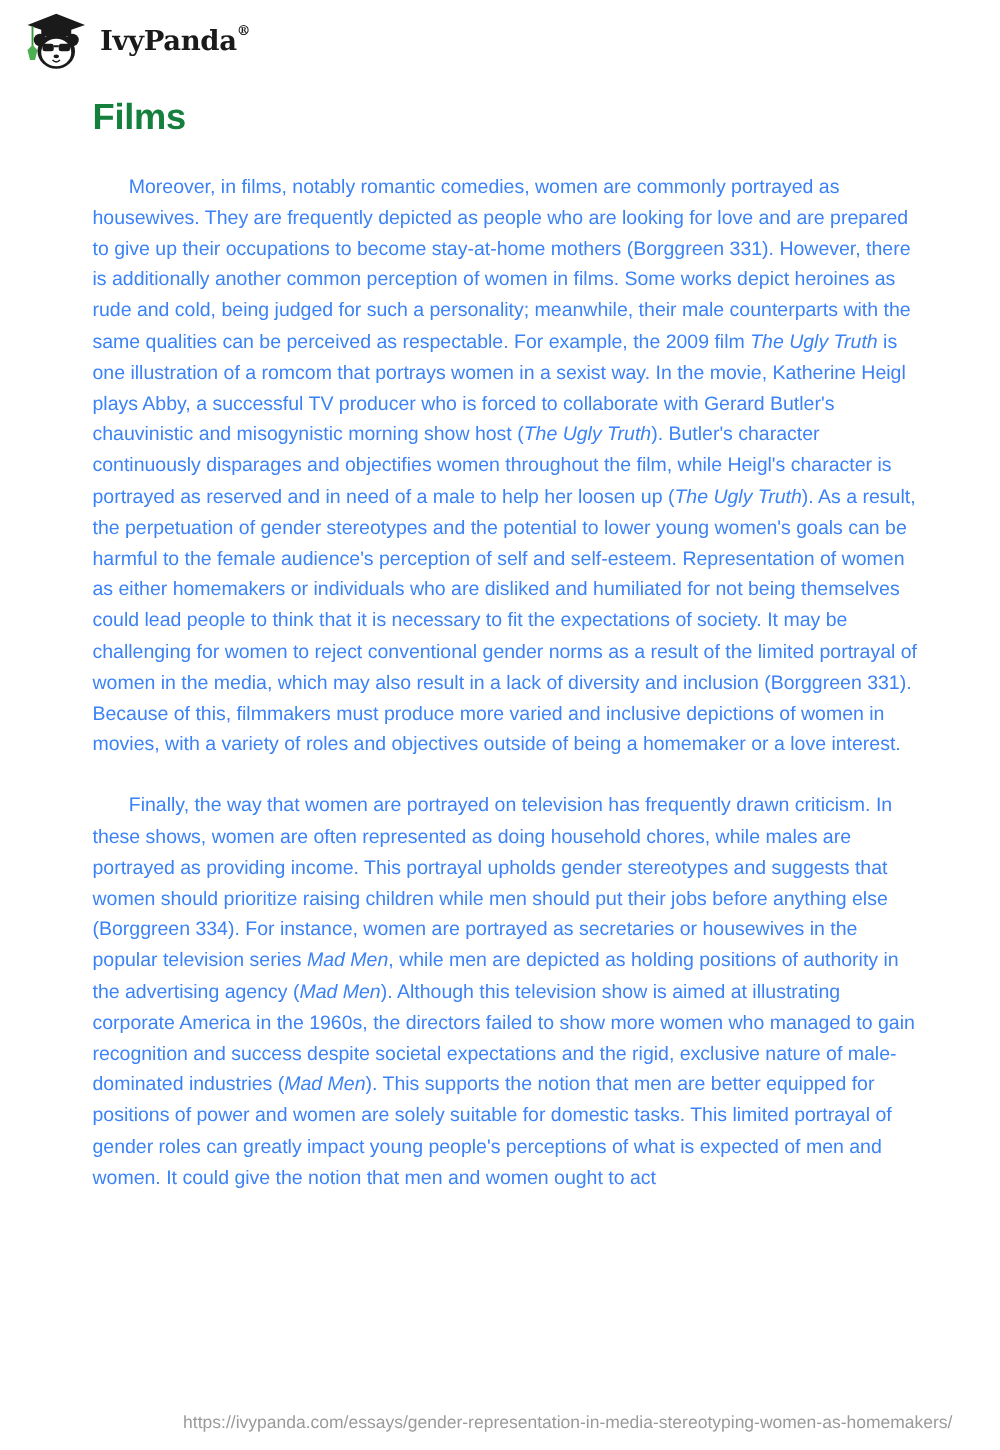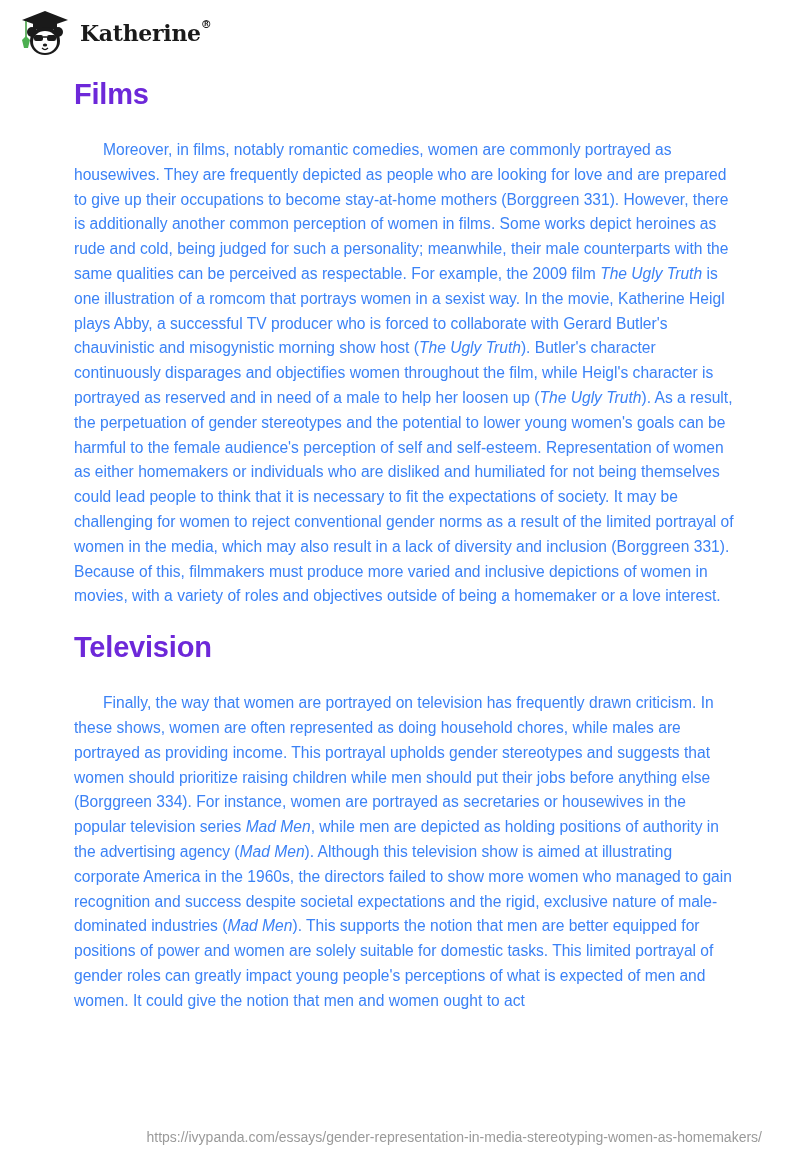--- a/index.html
+++ b/index.html
@@ -7,21 +7,21 @@
     body { position: relative; font-family: "Liberation Sans", sans-serif; color: #222222; }
 
     .header { position: absolute; top: 0; left: 0; width: 800px; height: 60px; }
     .logo { position: absolute; left: 14px; top: 8px; display: flex; align-items: center; }
     .logo-icon { width: 62px; height: 50px; }
     .logo-text { font-family: "DejaVu Serif", "Liberation Serif", serif; font-weight: bold; font-size: 22px; color: #1a1a1a; margin-left: 4px; letter-spacing: -0.3px; }
     .logo-text sup { font-size: 11px; vertical-align: top; position: relative; top: -2px; }
     .doc-title { position: absolute; right: 33px; top: 14px; font-size: 13px; color: #7a7a7a; }
 
     .content { position: absolute; left: 74px; top: 70px; width: 660px; }
-    h2 { font-size: 29px; font-weight: bold; color: #6d28d9; line-height: 40px; letter-spacing: -0.2px; }
+    h2 { font-size: 29px; font-weight: bold; color: #15803d; line-height: 40px; letter-spacing: -0.2px; }
     h2.films { margin-top: 4px; }
     .para { font-size: 15.6px; line-height: 24.8px; color: #3b82f6; text-indent: 29px; margin-top: 24px; }
     .para em { font-style: italic; }
     h2.tv { margin-top: 18px; }
 
     .footer-url { position: absolute; right: 38px; top: 1129px; font-size: 14px; color: #9a9a9a; }
   </style>
 </head>
 <body>
 
@@ -41,29 +41,28 @@
       <ellipse cx="31" cy="33" rx="15" ry="14" fill="#1a1a1a"></ellipse>
       <ellipse cx="31" cy="34" rx="12" ry="11" fill="#ffffff"></ellipse>
 
       <rect x="20" y="27" width="9" height="6" rx="2" fill="#1a1a1a"></rect>
       <rect x="33" y="27" width="9" height="6" rx="2" fill="#1a1a1a"></rect>
       <line x1="29" y1="29" x2="33" y2="29" stroke="#1a1a1a" stroke-width="1.5"></line>
 
       <ellipse cx="31" cy="37" rx="2.2" ry="1.5" fill="#1a1a1a"></ellipse>
       <path d="M28,40 Q31,43 34,40" stroke="#1a1a1a" stroke-width="1.2" fill="none"></path>
     </svg>
-    <span class="logo-text"><span>Katherine</span><sup>®</sup></span>
+    <span class="logo-text"><span>IvyPanda</span><sup>®</sup></span>
   </div>
 </div>
 
 <div class="content">
   <h2 class="films">Films</h2>
   <p class="para">
     <span>Moreover, in films, notably romantic comedies, women are commonly portrayed as housewives. They are frequently depicted as people who are looking for love and are prepared to give up their occupations to become stay-at-home mothers (Borggreen 331). However, there is additionally another common perception of women in films. Some works depict heroines as rude and cold, being judged for such a personality; meanwhile, their male counterparts with the same qualities can be perceived as respectable. For example, the 2009 film </span><em>The Ugly Truth</em><span> is one illustration of a romcom that portrays women in a sexist way. In the movie, Katherine Heigl plays Abby, a successful TV producer who is forced to collaborate with Gerard Butler's chauvinistic and misogynistic morning show host (</span><em>The Ugly Truth</em><span>). Butler's character continuously disparages and objectifies women throughout the film, while Heigl's character is portrayed as reserved and in need of a male to help her loosen up (</span><em>The Ugly Truth</em><span>). As a result, the perpetuation of gender stereotypes and the potential to lower young women's goals can be harmful to the female audience's perception of self and self-esteem. Representation of women as either homemakers or individuals who are disliked and humiliated for not being themselves could lead people to think that it is necessary to fit the expectations of society. It may be challenging for women to reject conventional gender norms as a result of the limited portrayal of women in the media, which may also result in a lack of diversity and inclusion (Borggreen 331). Because of this, filmmakers must produce more varied and inclusive depictions of women in movies, with a variety of roles and objectives outside of being a homemaker or a love interest.</span>
   </p>
 
-  <h2 class="tv">Television</h2>
   <p class="para">
     <span>Finally, the way that women are portrayed on television has frequently drawn criticism. In these shows, women are often represented as doing household chores, while males are portrayed as providing income. This portrayal upholds gender stereotypes and suggests that women should prioritize raising children while men should put their jobs before anything else (Borggreen 334). For instance, women are portrayed as secretaries or housewives in the popular television series </span><em>Mad Men</em><span>, while men are depicted as holding positions of authority in the advertising agency (</span><em>Mad Men</em><span>). Although this television show is aimed at illustrating corporate America in the 1960s, the directors failed to show more women who managed to gain recognition and success despite societal expectations and the rigid, exclusive nature of male-dominated industries (</span><em>Mad Men</em><span>). This supports the notion that men are better equipped for positions of power and women are solely suitable for domestic tasks. This limited portrayal of gender roles can greatly impact young people's perceptions of what is expected of men and women. It could give the notion that men and women ought to act</span>
   </p>
 </div>
 
 <div class="footer-url">https://ivypanda.com/essays/gender-representation-in-media-stereotyping-women-as-homemakers/</div>
 
 </body></html>

